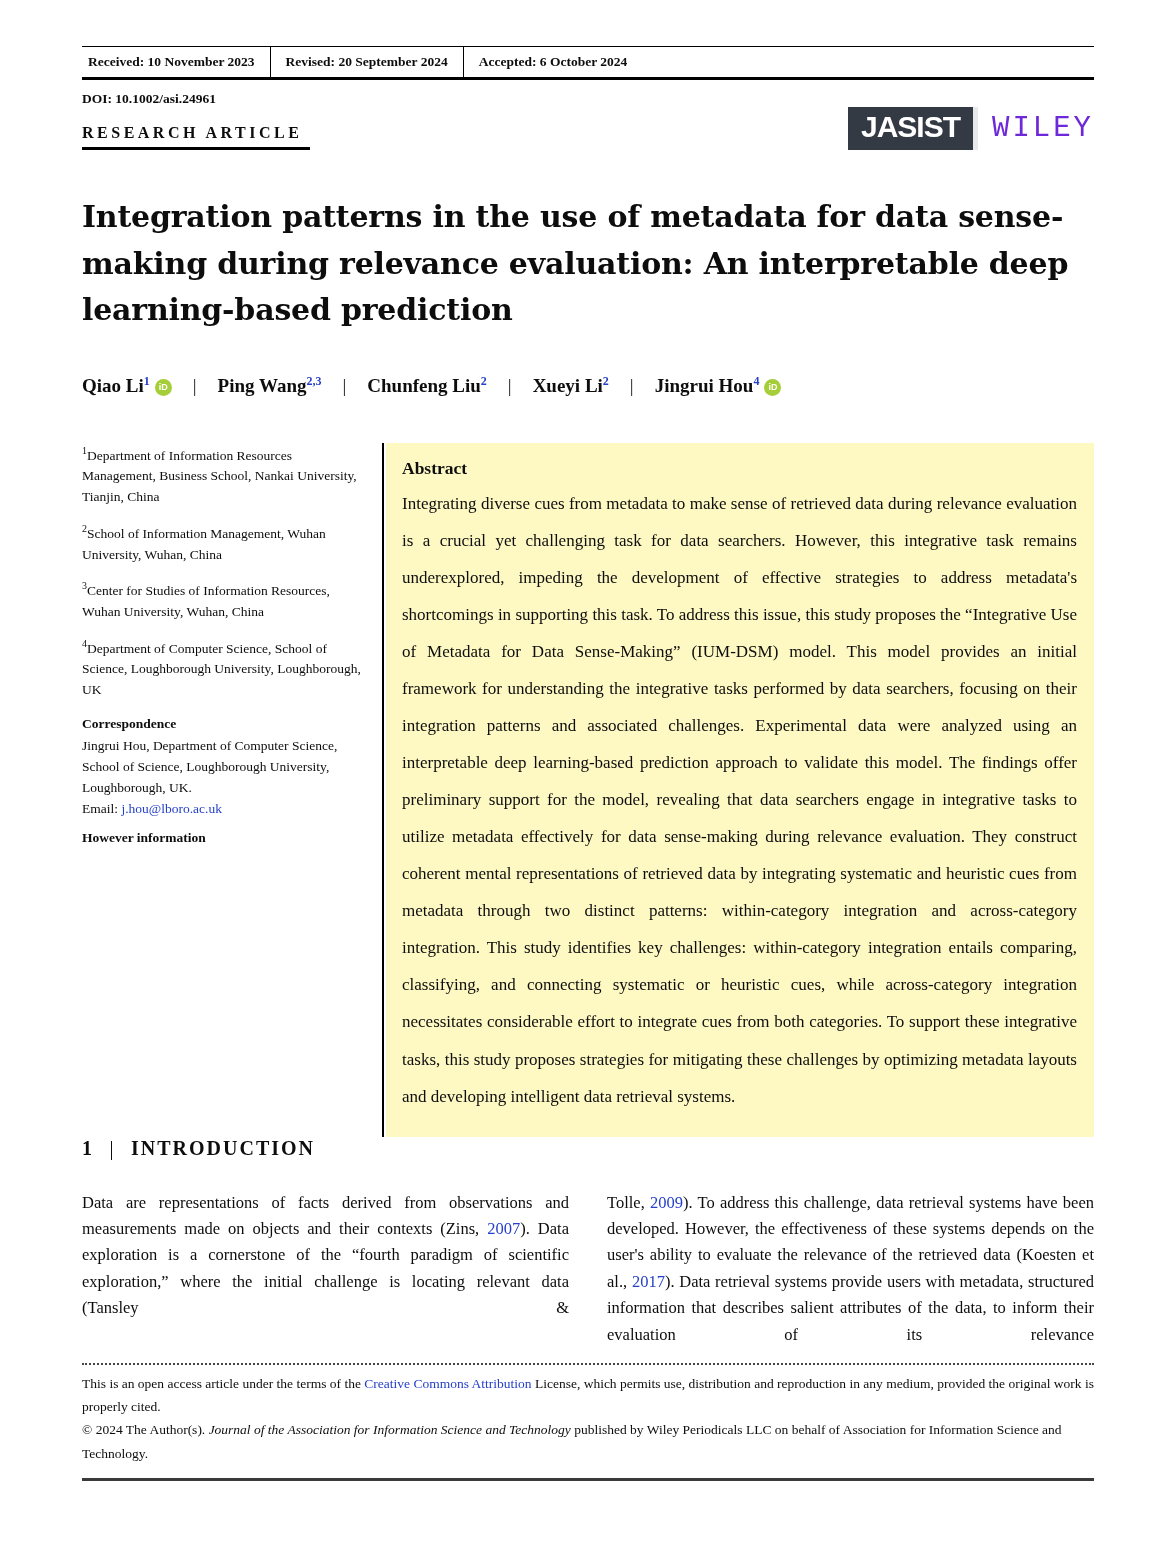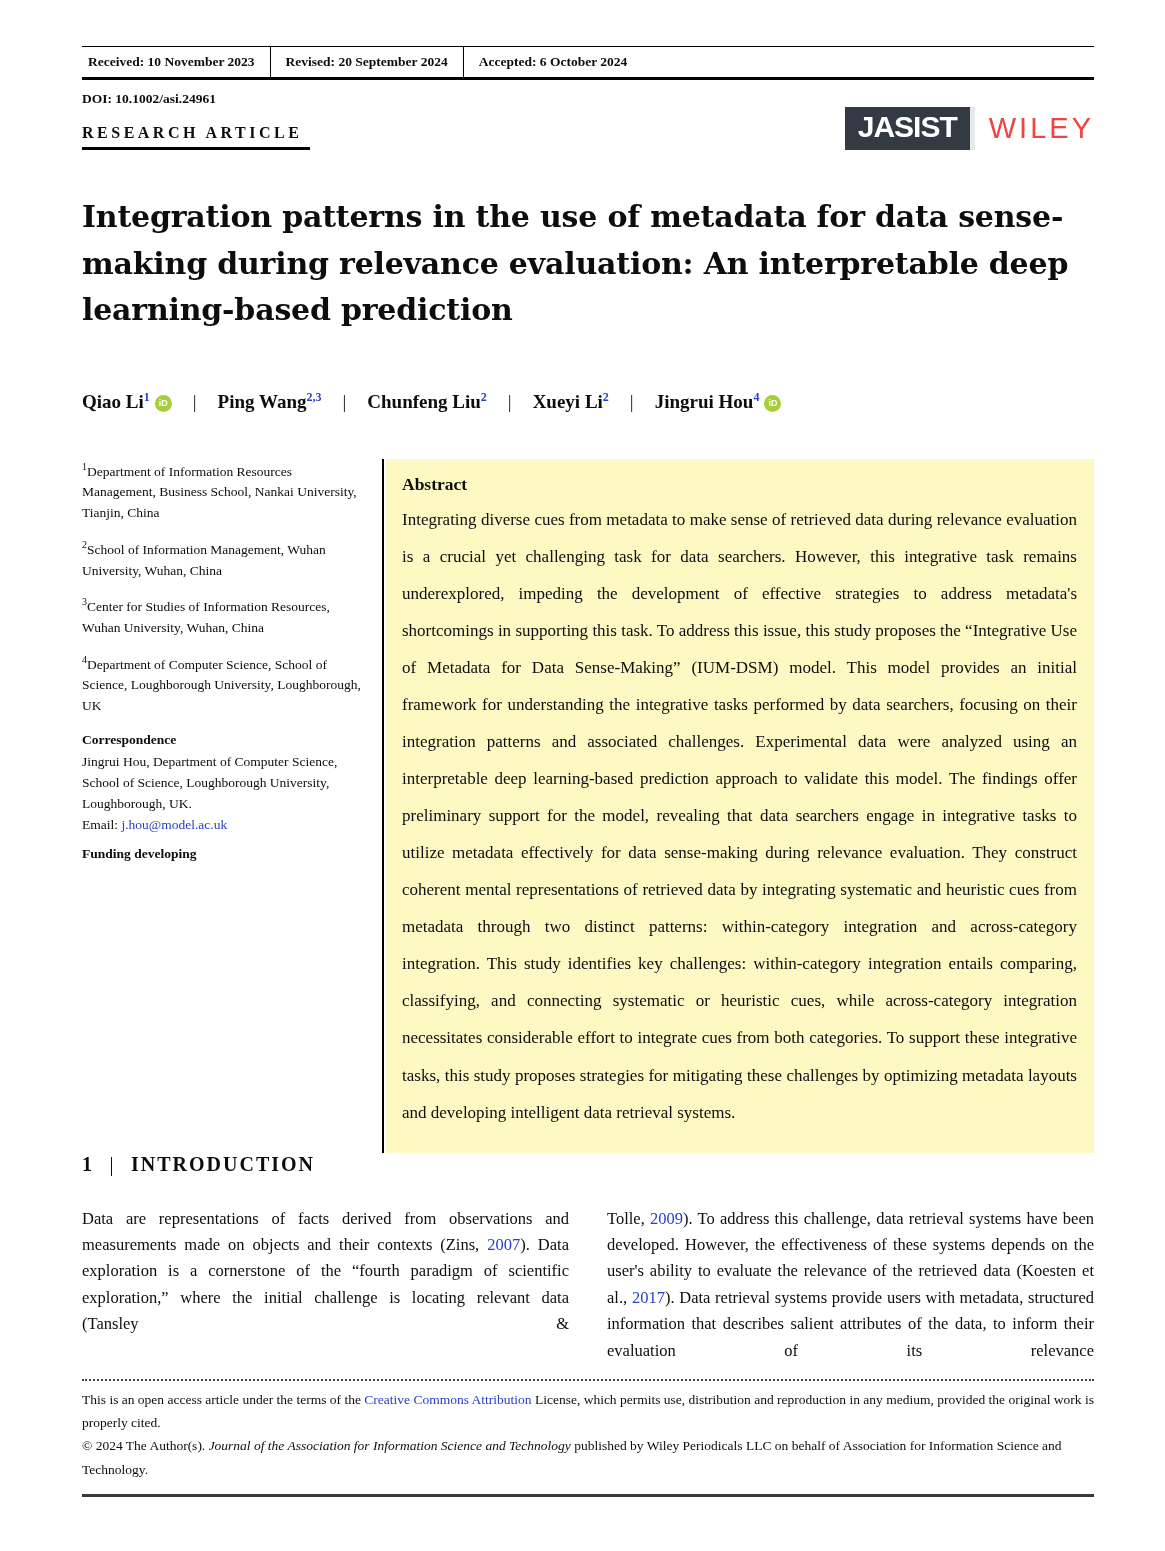--- a/index.html
+++ b/index.html
@@ -33,33 +33,33 @@
   }
   .logos { display: flex; align-items: center; }
   .jasist-logo {
     background: #343a43; color: #fff;
     font-family: "Liberation Sans", sans-serif;
     font-weight: 700; font-size: 30px; letter-spacing: -1px;
     padding: 3px 13px 6px 13px;
     border-right: 5px solid #e9e9e9;
   }
   .wiley-logo {
-    font-family: Liberation Sans, sans-serif;
-    font-size: 29px; letter-spacing: 3px; color: #ef4444;
+    font-family: Liberation Mono, monospace;
+    font-size: 29px; letter-spacing: 3px; color: #6d28d9;
     margin-left: 14px; font-weight: 500;
   }
 
   
   h1.article-title {
     margin-top: 44px;
     font-family: "DejaVu Serif", serif;
     font-size: 30px; line-height: 1.55; font-weight: 700;
     letter-spacing: -0.2px;
   }
-  .authors { margin-top: 56px; font-size: 19px; font-weight: 700; }
+  .authors { margin-top: 40px; font-size: 19px; font-weight: 700; }
   .author { white-space: nowrap; }
   .author sup { color: #2640c9; font-size: 12px; font-weight: 700; }
   .author-sep { font-weight: 400; color: #222; margin: 0 21px; }
   .orcid-badge {
     display: inline-block; width: 17px; height: 17px; border-radius: 50%;
     background: #a6ce39; color: #fff; text-align: center; vertical-align: 2px;
     font-family: "Liberation Sans", sans-serif;
     font-size: 9px; font-weight: 700; line-height: 17px; margin-left: 5px;
   }
 
@@ -124,23 +124,23 @@
 
   <div class="info-grid">
     <aside class="sidebar">
       <p class="aff"><sup>1</sup><span>Department of Information Resources Management, Business School, Nankai University, Tianjin, China</span></p>
       <p class="aff"><sup>2</sup><span>School of Information Management, Wuhan University, Wuhan, China</span></p>
       <p class="aff"><sup>3</sup><span>Center for Studies of Information Resources, Wuhan University, Wuhan, China</span></p>
       <p class="aff"><sup>4</sup><span>Department of Computer Science, School of Science, Loughborough University, Loughborough, UK</span></p>
 
       <p class="sidebar-heading">Correspondence</p>
       <p><span>Jingrui Hou, Department of Computer Science, School of Science, Loughborough University, Loughborough, UK.</span><br>
-        <span>Email: </span><span class="email-link">j.hou@model.ac.uk</span></p>
+        <span>Email: </span><span class="email-link">j.hou@lboro.ac.uk</span></p>
 
-      <p class="sidebar-heading">Funding developing</p>
+      <p class="sidebar-heading">However information</p>
     </aside>
 
     <div class="vrule"></div>
 
     <section class="abstract-box">
       <div class="abstract-heading">Abstract</div>
       <div class="abstract-text">Integrating diverse cues from metadata to make sense of retrieved data during relevance evaluation is a crucial yet challenging task for data searchers. However, this integrative task remains underexplored, impeding the development of effective strategies to address metadata's shortcomings in supporting this task. To address this issue, this study proposes the “Integrative Use of Metadata for Data Sense-Making” (IUM-DSM) model. This model provides an initial framework for understanding the integrative tasks performed by data searchers, focusing on their integration patterns and associated challenges. Experimental data were analyzed using an interpretable deep learning-based prediction approach to validate this model. The findings offer preliminary support for the model, revealing that data searchers engage in integrative tasks to utilize metadata effectively for data sense-making during relevance evaluation. They construct coherent mental representations of retrieved data by integrating systematic and heuristic cues from metadata through two distinct patterns: within-category integration and across-category integration. This study identifies key challenges: within-category integration entails comparing, classifying, and connecting systematic or heuristic cues, while across-category integration necessitates considerable effort to integrate cues from both categories. To support these integrative tasks, this study proposes strategies for mitigating these challenges by optimizing metadata layouts and developing intelligent data retrieval systems.</div>
     </section>
   </div>
 

